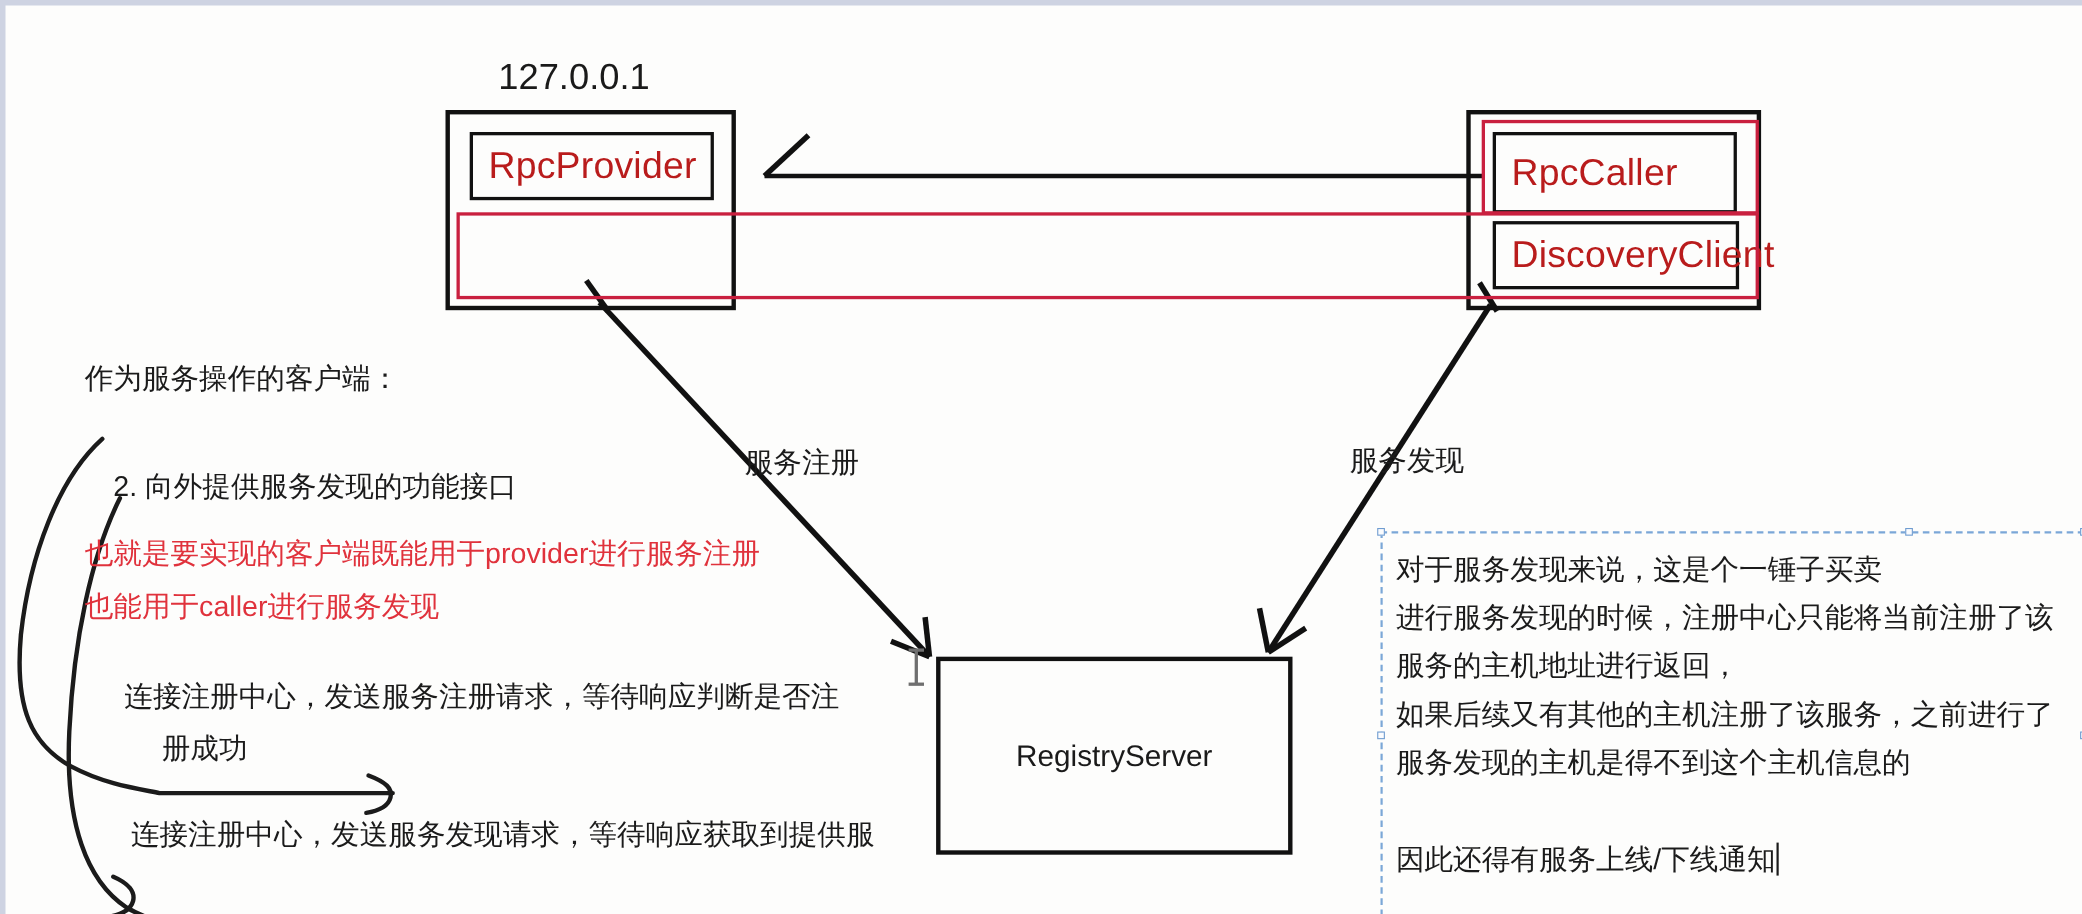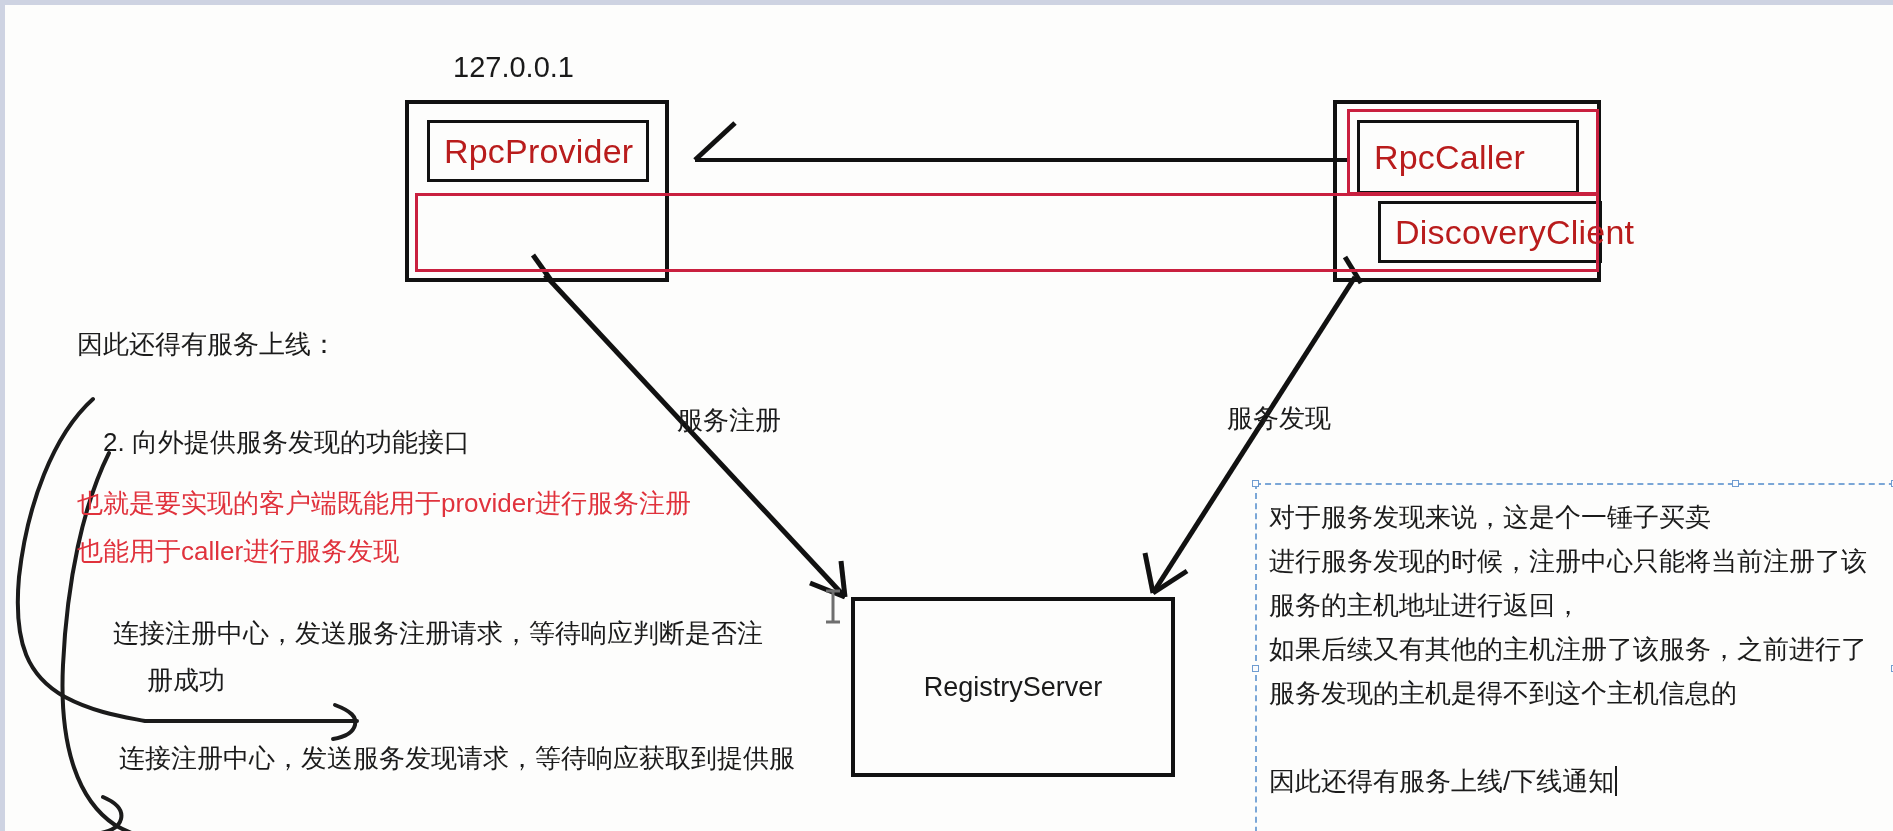--- a/index.html
+++ b/index.html
@@ -63,21 +63,21 @@
   .txt{
     position:absolute;
     color:#1b1b1b;
     font-size:26px;
     line-height:46px;
     white-space:nowrap;
   }
   .txt.red{color:#e0323c;}
   .host-label{
     position:absolute;
-    font-size:29px;color:#1a1a1a;
+    font-size:33px;color:#1a1a1a;
     white-space:nowrap;
   }
   .arrow-label{
     position:absolute;
     font-size:26px;color:#1b1b1b;
     white-space:nowrap;
   }
 
   
   #note-box{
@@ -150,35 +150,35 @@
 
   <div class="outer-box" style="left:400px;top:95px;width:264px;height:182px;"></div>
   <div class="inner-box" style="left:422px;top:115px;width:222px;height:62px;">
     <span>RpcProvider</span>
   </div>
 
   <div class="outer-box" style="left:1328px;top:95px;width:268px;height:182px;"></div>
   <div class="inner-box" style="left:1352px;top:115px;width:222px;height:74px;">
     <span>RpcCaller</span>
   </div>
-  <div class="inner-box" style="left:1352px;top:196px;width:224px;height:62px;margin-left:21px;">
+  <div class="inner-box" style="left:1352px;top:196px;width:224px;height:62px;">
     <span>DiscoveryClient</span>
   </div>
 
   <div class="red-rect" style="left:410px;top:188px;width:1184px;height:79px;"></div>
   <div class="red-rect" style="left:1342px;top:104px;width:252px;height:86px;"></div>
 
   <div class="plain-box" style="left:846px;top:592px;width:324px;height:180px;justify-content:center;">
     <span>RegistryServer</span>
   </div>
 
   <div class="arrow-label" style="left:672px;top:398px;">服务注册</div>
   <div class="arrow-label" style="left:1222px;top:396px;">服务发现</div>
 
-  <div class="txt" style="left:72px;top:316px;">因此还得有服务上线：</div>
+  <div class="txt" style="left:72px;top:316px;">作为服务操作的客户端：</div>
   <div class="txt list-indent" style="left:72px;top:414px;">2. 向外提供服务发现的功能接口</div>
 
   <div class="txt red" style="left:72px;top:475px;">也就是要实现的客户端既能用于provider进行服务注册</div>
   <div class="txt red" style="left:72px;top:523px;">也能用于caller进行服务发现</div>
 
   <div class="txt" style="left:108px;top:605px;">连接注册中心，发送服务注册请求，等待响应判断是否注</div>
   <div class="txt" style="left:142px;top:652px;">册成功</div>
   <div class="txt" style="left:114px;top:730px;">连接注册中心，发送服务发现请求，等待响应获取到提供服</div>
 
   <div id="note-box" style="left:1250px;top:478px;width:660px;height:370px;">

